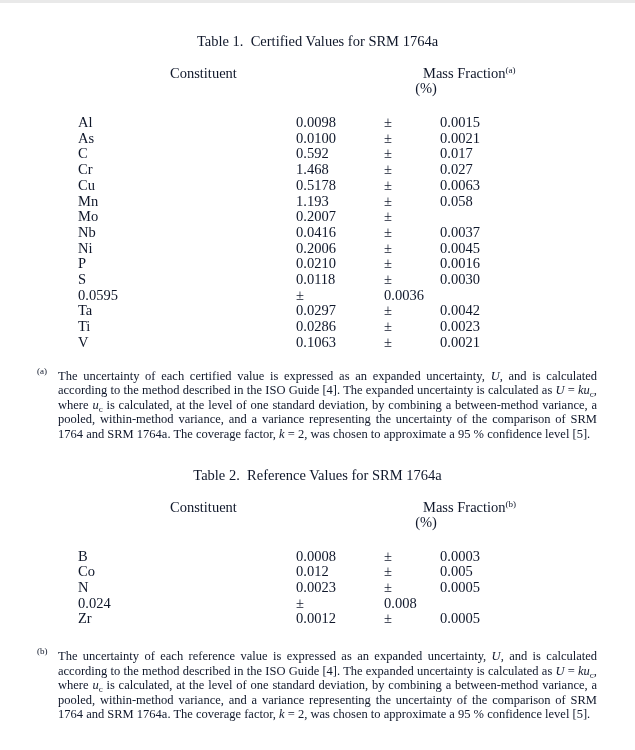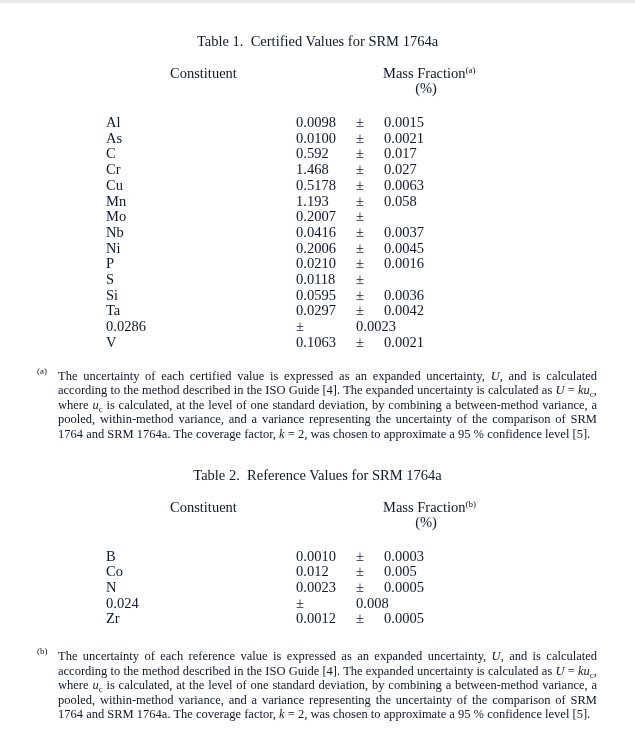--- a/index.html
+++ b/index.html
@@ -22,35 +22,37 @@
     text-align: center;
     white-space: pre-wrap;
   }
   .thead {
     display: grid;
     grid-template-columns: 213px auto;
     padding-left: 170px;
     font-size: 14.5px;
     line-height: 15px;
     margin-top: 17px;
+    gap: 40px;
   }
   .unit {
     margin-left: 383px;
     width: 86px;
     text-align: center;
     font-size: 14.5px;
     line-height: 15px;
   }
   .rows { margin-top: 19px; }
   .trow {
     display: grid;
     grid-template-columns: 190px 60px 28px auto;
-    padding-left: 106px;
+    padding-left: 78px;
     font-size: 14.5px;
     line-height: 15.7px;
+    gap: 28px;
   }
   sup.ref {
     font-size: 9px;
     line-height: 0;
     position: relative;
     top: -5px;
     vertical-align: baseline;
   }
   .footnote {
     margin-left: 58px;
@@ -160,37 +162,38 @@
         <span>P</span>
         <span>0.0210</span>
         <span>±</span>
         <span>0.0016</span>
       </div>
 
       <div class="trow">
         <span>S</span>
         <span>0.0118</span>
         <span>±</span>
-      </div>
-
-      <div class="trow">
-        <span>Si</span>
+        <span>0.0030</span>
+      </div>
+
+      <div class="trow">
         <span>0.0595</span>
         <span>±</span>
         <span>0.0036</span>
       </div>
 
       <div class="trow">
         <span>Ta</span>
         <span>0.0297</span>
         <span>±</span>
         <span>0.0042</span>
       </div>
 
       <div class="trow">
+        <span>Ti</span>
         <span>0.0286</span>
         <span>±</span>
         <span>0.0023</span>
       </div>
 
       <div class="trow">
         <span>V</span>
         <span>0.1063</span>
         <span>±</span>
         <span>0.0021</span>
@@ -204,21 +207,21 @@
   <div class="thead">
     <span>Constituent</span>
     <span><span>Mass Fraction</span><sup class="ref">(b)</sup></span>
   </div>
   <div class="unit">(%)</div>
 
   <div class="rows">
 
       <div class="trow">
         <span>B</span>
-        <span>0.0010</span>
+        <span>0.0008</span>
         <span>±</span>
         <span>0.0003</span>
       </div>
 
       <div class="trow">
         <span>Co</span>
         <span>0.012</span>
         <span>±</span>
         <span>0.005</span>
       </div>

